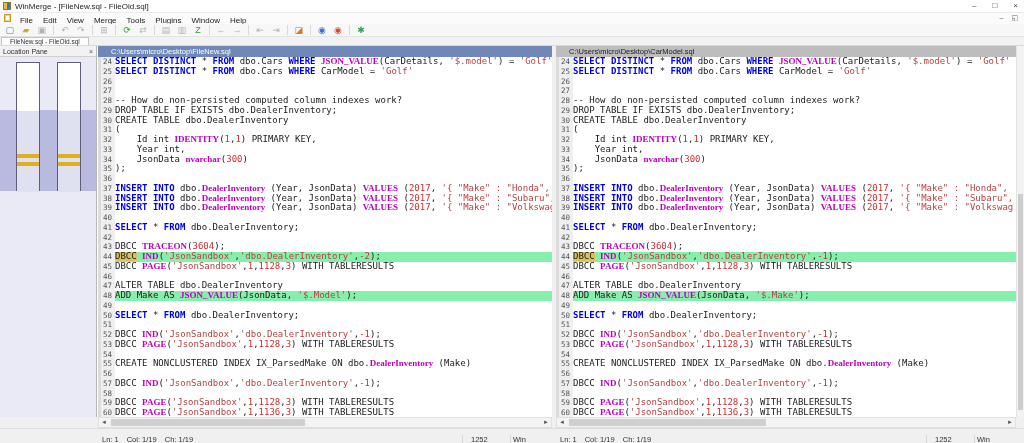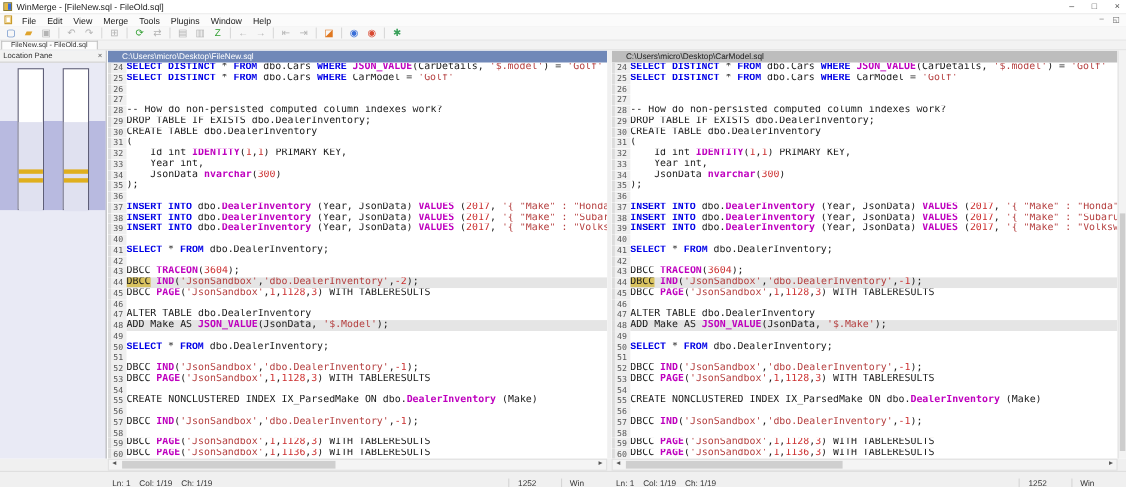--- a/index.html
+++ b/index.html
@@ -64,23 +64,23 @@
   .phdr{height:11px;font-size:7.5px;line-height:11px;padding-left:13px;box-sizing:border-box;
         white-space:nowrap;overflow:hidden;}
   .phdr.active{background:#7088B8;color:#FFFFFF;}
   .phdr.inactive{background:#BDBDBD;color:#1A1A1A;}
   .codewrap{position:absolute;left:0;top:11px;right:0;bottom:0;overflow:hidden;background:#FFF;}
 
   .crow{display:flex;height:9.757px;overflow:hidden;}
   .ln{flex:0 0 17px;text-align:right;padding-right:3px;box-sizing:border-box;background:#EFEFEF;
       border-left:3px solid #DCDCDC;font:7.5px/9.757px "DejaVu Sans Mono",monospace;color:#555;}
   .ct{flex:1 1 auto;white-space:pre;overflow:hidden;font:9px/9.757px "DejaVu Sans Mono",monospace;color:#1A1A1A;}
-  .crow.diff .ct{background:#e5e5e5;}
-  .c-k{color:#0000E6;font-weight:bold;font-family:Liberation Mono, monospace;}
-  .c-f{color:#BE00BE;font-weight:bold;}
+  .crow.diff .ct{background:#86efac;}
+  .c-k{color:#0000E6;font-weight:bold;}
+  .c-f{color:#BE00BE;font-weight:bold;font-family:Liberation Serif, serif;}
   .c-s{color:#B54040;}
   .c-d{color:#CC3030;}
   .c-t{color:#1A1A1A;}
   .c-w{background:#D8C25F;}
 
   
   #vscroll{position:absolute;left:1016px;top:0;width:8px;height:371px;background:#F3F3F3;
            border-left:1px solid #E2E2E2;box-sizing:border-box;}
   #vthumb{position:absolute;left:1px;width:5px;top:40%;height:58%;background:#CDCDCD;}
 
@@ -96,21 +96,21 @@
   .hthumb{height:7px;background:#CFCFCF;width:43%;margin-left:2px;}
 
   
   #statusrow{position:absolute;left:0;top:428px;width:1024px;height:15px;background:#F0F0F0;
              border-top:1px solid #DDDDDD;box-sizing:border-box;}
   .sbar{position:absolute;top:0;height:20px;display:flex;align-items:center;font-size:7.5px;color:#333;}
   #sbar-left{left:98px;width:454px;}
   #sbar-right{left:556px;width:460px;}
   .s-info{flex:1 1 auto;padding-left:4px;display:flex;gap:8px;white-space:nowrap;overflow:hidden;}
   .s-enc{flex:0 0 48px;border-left:1px solid #D5D5D5;padding-left:8px;box-sizing:border-box;}
-  .s-eol{flex:0 0 42px;border-left:1px solid #D5D5D5;padding-left:7px;box-sizing:border-box;}
+  .s-eol{flex:0 0 42px;border-left:1px solid #D5D5D5;padding-left:2px;box-sizing:border-box;}
 </style>
 </head>
 <body>
 
 <div id="app">
 
   <div id="menubar">
     <span id="mdi-doc-icon"></span>
     <span id="menu-items"><span class="mi">File</span><span class="mi">Edit</span><span class="mi">View</span><span class="mi">Merge</span><span class="mi">Tools</span><span class="mi">Plugins</span><span class="mi">Window</span><span class="mi">Help</span></span>
     <span id="mdi-controls">

